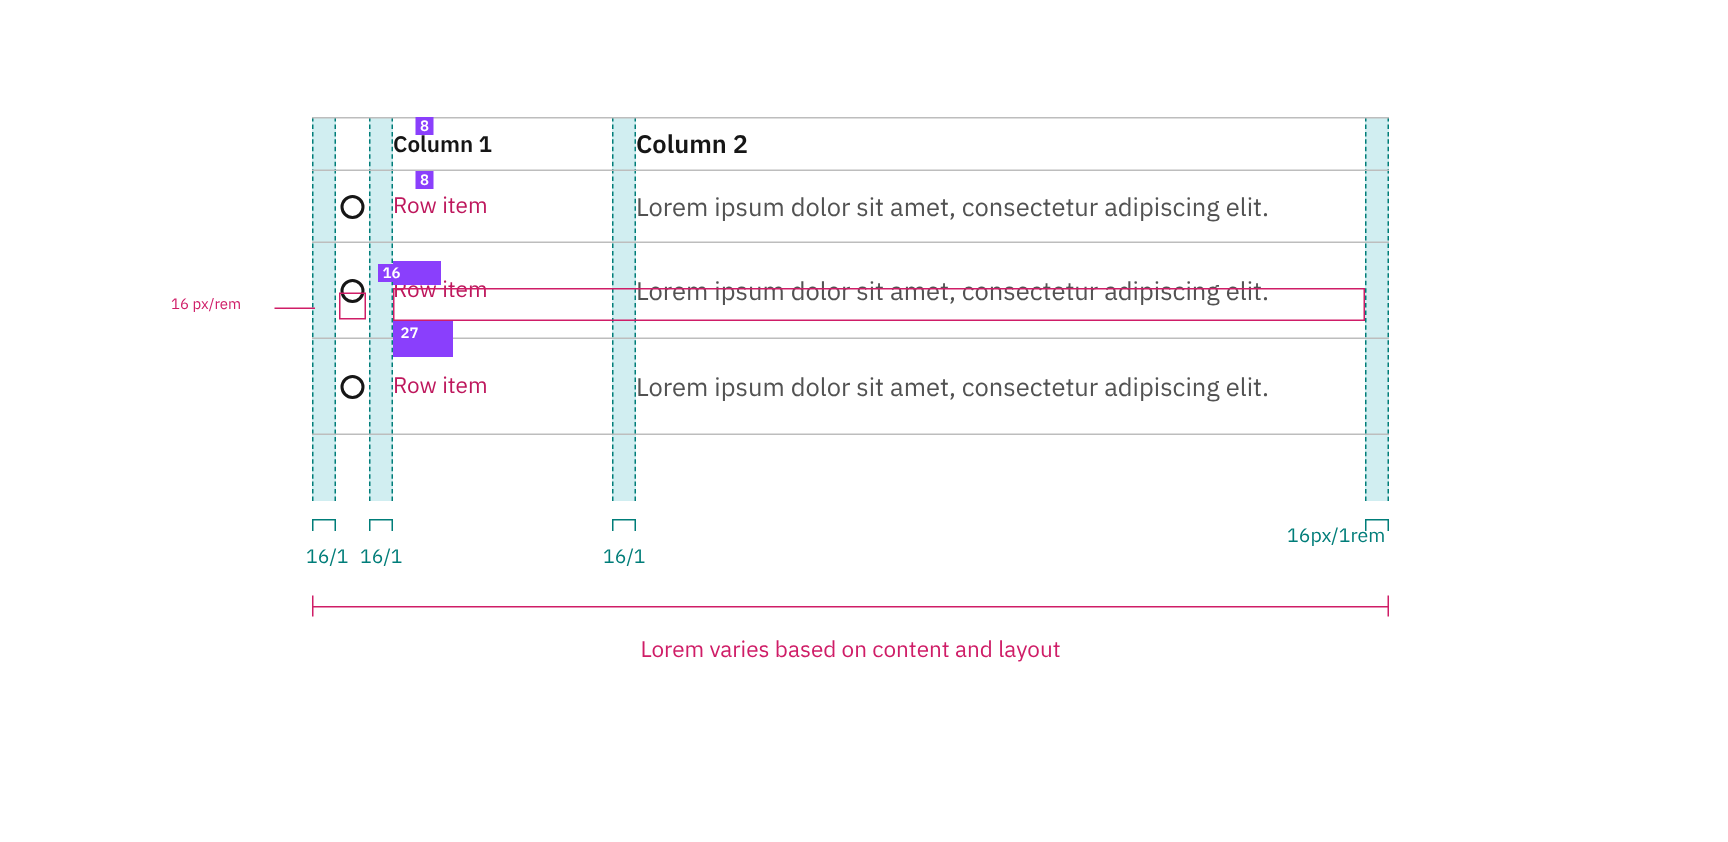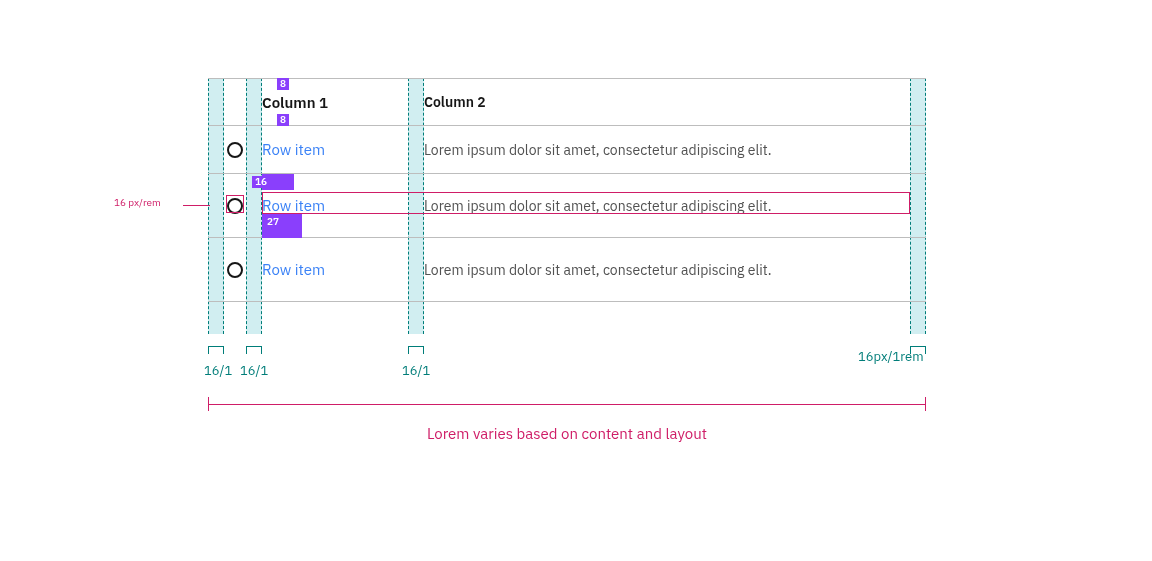--- a/index.html
+++ b/index.html
@@ -17,32 +17,32 @@
     top: 78px;
     width: 718px;
   }
   .row {
     display: flex;
     align-items: center;
     border-bottom: 1px solid #bdbdbd;
     height: 48px;
     position: relative;
   }
-  .row.header { height: 48px; border-top: 1px solid #bdbdbd; }
+  .row.header { height: 36px; border-top: 1px solid #bdbdbd; }
   .row.header .col1, .row.header .col2 { font-weight: 600; }
   .row.tall { height: 64px; }
   .pad { width: 16px; flex: 0 0 16px; }
   .radio-col {
     width: 22px; flex: 0 0 22px;
     display: flex; align-items: center; justify-content: center;
   }
   .gap { width: 16px; flex: 0 0 16px; }
-  .col1 { width: 146px; flex: 0 0 146px; font-size: 15px; color: #3b82f6; }
+  .col1 { width: 146px; flex: 0 0 146px; font-size: 15px; color: #be185d; }
   .colgap { width: 16px; flex: 0 0 16px; }
-  .col2 { flex: 1 1 auto; font-size: 14px; color: #525252; }
+  .col2 { flex: 1 1 auto; font-size: 17px; color: #525252; }
   .padR { width: 16px; flex: 0 0 16px; }
 
   .radio {
     width: 16px; height: 16px; border: 2px solid #161616; border-radius: 50%;
     background: #fff;
   }
 
   .row.header .col1, .row.header .col2 { color: #161616; }
 
   

